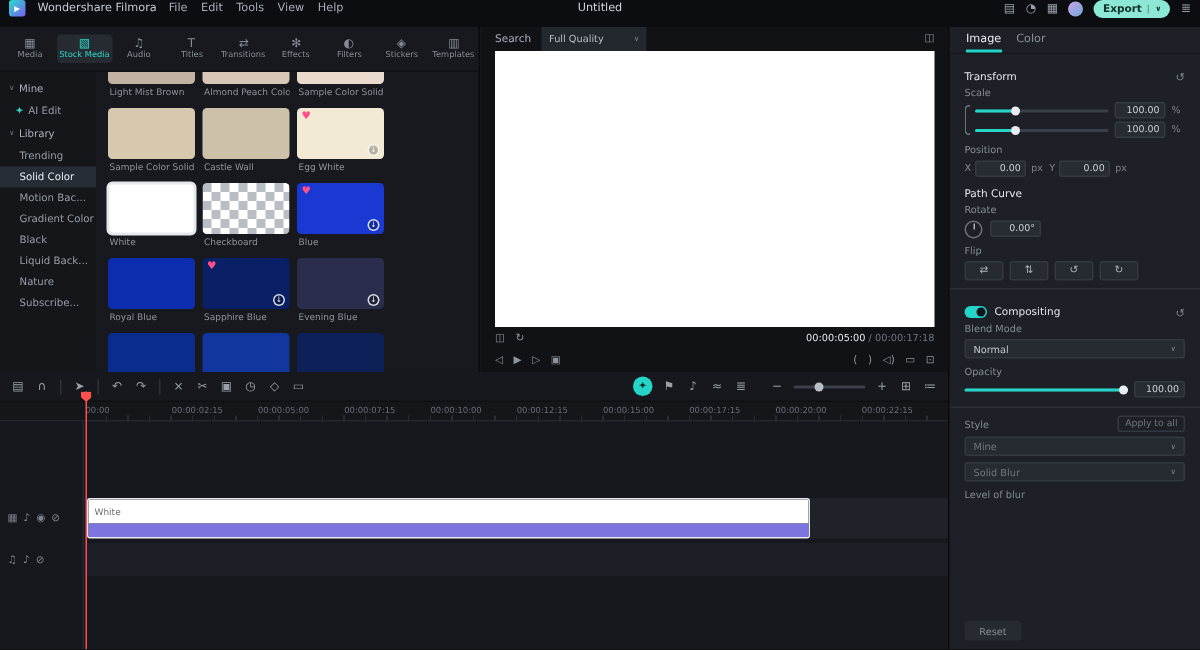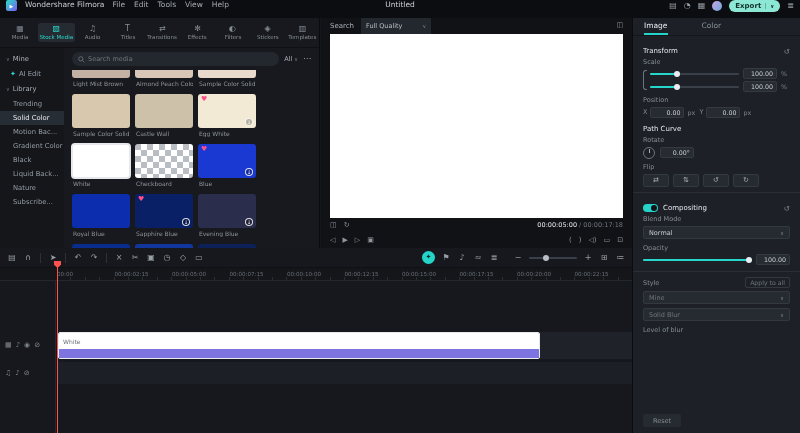--- a/index.html
+++ b/index.html
@@ -70,21 +70,21 @@
   .canvas{position:absolute;inset:0;background:#ffffff}
   .pc-row1{height:14px;display:flex;align-items:center;padding:0 9px;flex:0 0 auto}
   .pc-icons{display:flex;gap:7px;color:#8e959d;font-size:7px;align-items:center}
   .timecode{margin-left:auto;font-size:6.5px;color:#e4e7eb;white-space:nowrap}
   .tc-sep,.tc-total{color:#70777f}
   .pc-row2{height:16px;display:flex;align-items:center;padding:0 9px;flex:0 0 auto}
 
   
   .right-panel{position:absolute;top:18px;left:632px;width:168px;height:415px;background:#1d2127;
                border-left:1px solid #0a0b0d;display:flex;flex-direction:column;font-size:7px;color:#9ba2ab}
-  .rp-tabs{height:18px;display:flex;align-items:flex-end;gap:34px;padding:0 11px;border-bottom:1px solid #14161a;flex:0 0 auto}
+  .rp-tabs{height:18px;display:flex;align-items:flex-end;gap:10px;padding:0 11px;border-bottom:1px solid #14161a;flex:0 0 auto}
   .rp-tab{padding-bottom:3px;font-size:7.5px;color:#8a9199;border-bottom:2px solid transparent}
   .rp-tab.active{color:#e9ecf0;border-color:#24d4c8}
   .rp-subtabs{height:15px;display:flex;align-items:center;gap:10px;padding:0 11px;font-size:6.8px;flex:0 0 auto;border-bottom:1px solid #23272e}
   .rp-subtab{color:#8a9199}
   .rp-subtab.active{color:#e9ecf0}
   .rp-body{flex:1;padding:2px 10px 6px;display:flex;flex-direction:column;overflow:hidden}
   .sec-head{display:flex;align-items:flex-end;gap:5px;height:15px;color:#e2e6ea;font-size:7px;margin-top:2px}
   .reset-icon{margin-left:auto;color:#7c838c;font-size:7.5px}
   .info-icon{color:#7c838c;font-size:6.5px}
   .lbl{color:#848b94;font-size:6.5px;margin:3px 0 1px;display:flex;align-items:center}
@@ -247,34 +247,20 @@
             <span class="sb-label">Liquid Back...</span>
           </div>
           <div class="sb-sub">
             <span class="sb-label">Nature</span>
           </div>
           <div class="sb-sub">
             <span class="sb-label">Subscribe...</span>
           </div>
         </div>
       <div class="content">
-        <div class="search-row">
-          <div class="search-box">
-            <svg width="7" height="7" viewBox="0 0 10 10">
-              <circle cx="4" cy="4" r="3" fill="none" stroke="#6e757e" stroke-width="1.2"></circle>
-              <line x1="6.5" y1="6.5" x2="9" y2="9" stroke="#6e757e" stroke-width="1.2"></line>
-            </svg>
-            <input placeholder="Search media" style="">
-          </div>
-          <div class="filter-all">
-            <span>All</span>
-            <span class="caret-sm">∨</span>
-          </div>
-          <span class="more-btn icon">⋯</span>
-        </div>
         <div class="grid-clip">
           <div class="swatch-grid">
               <div class="cell">
                 <div class="swatch" style="background: rgb(195, 177, 163);"></div>
                 <div class="sw-label">Light Mist Brown</div>
               </div>
               <div class="cell">
                 <div class="swatch" style="background: rgb(216, 199, 182);"></div>
                 <div class="sw-label">Almond Peach Color</div>
               </div>

